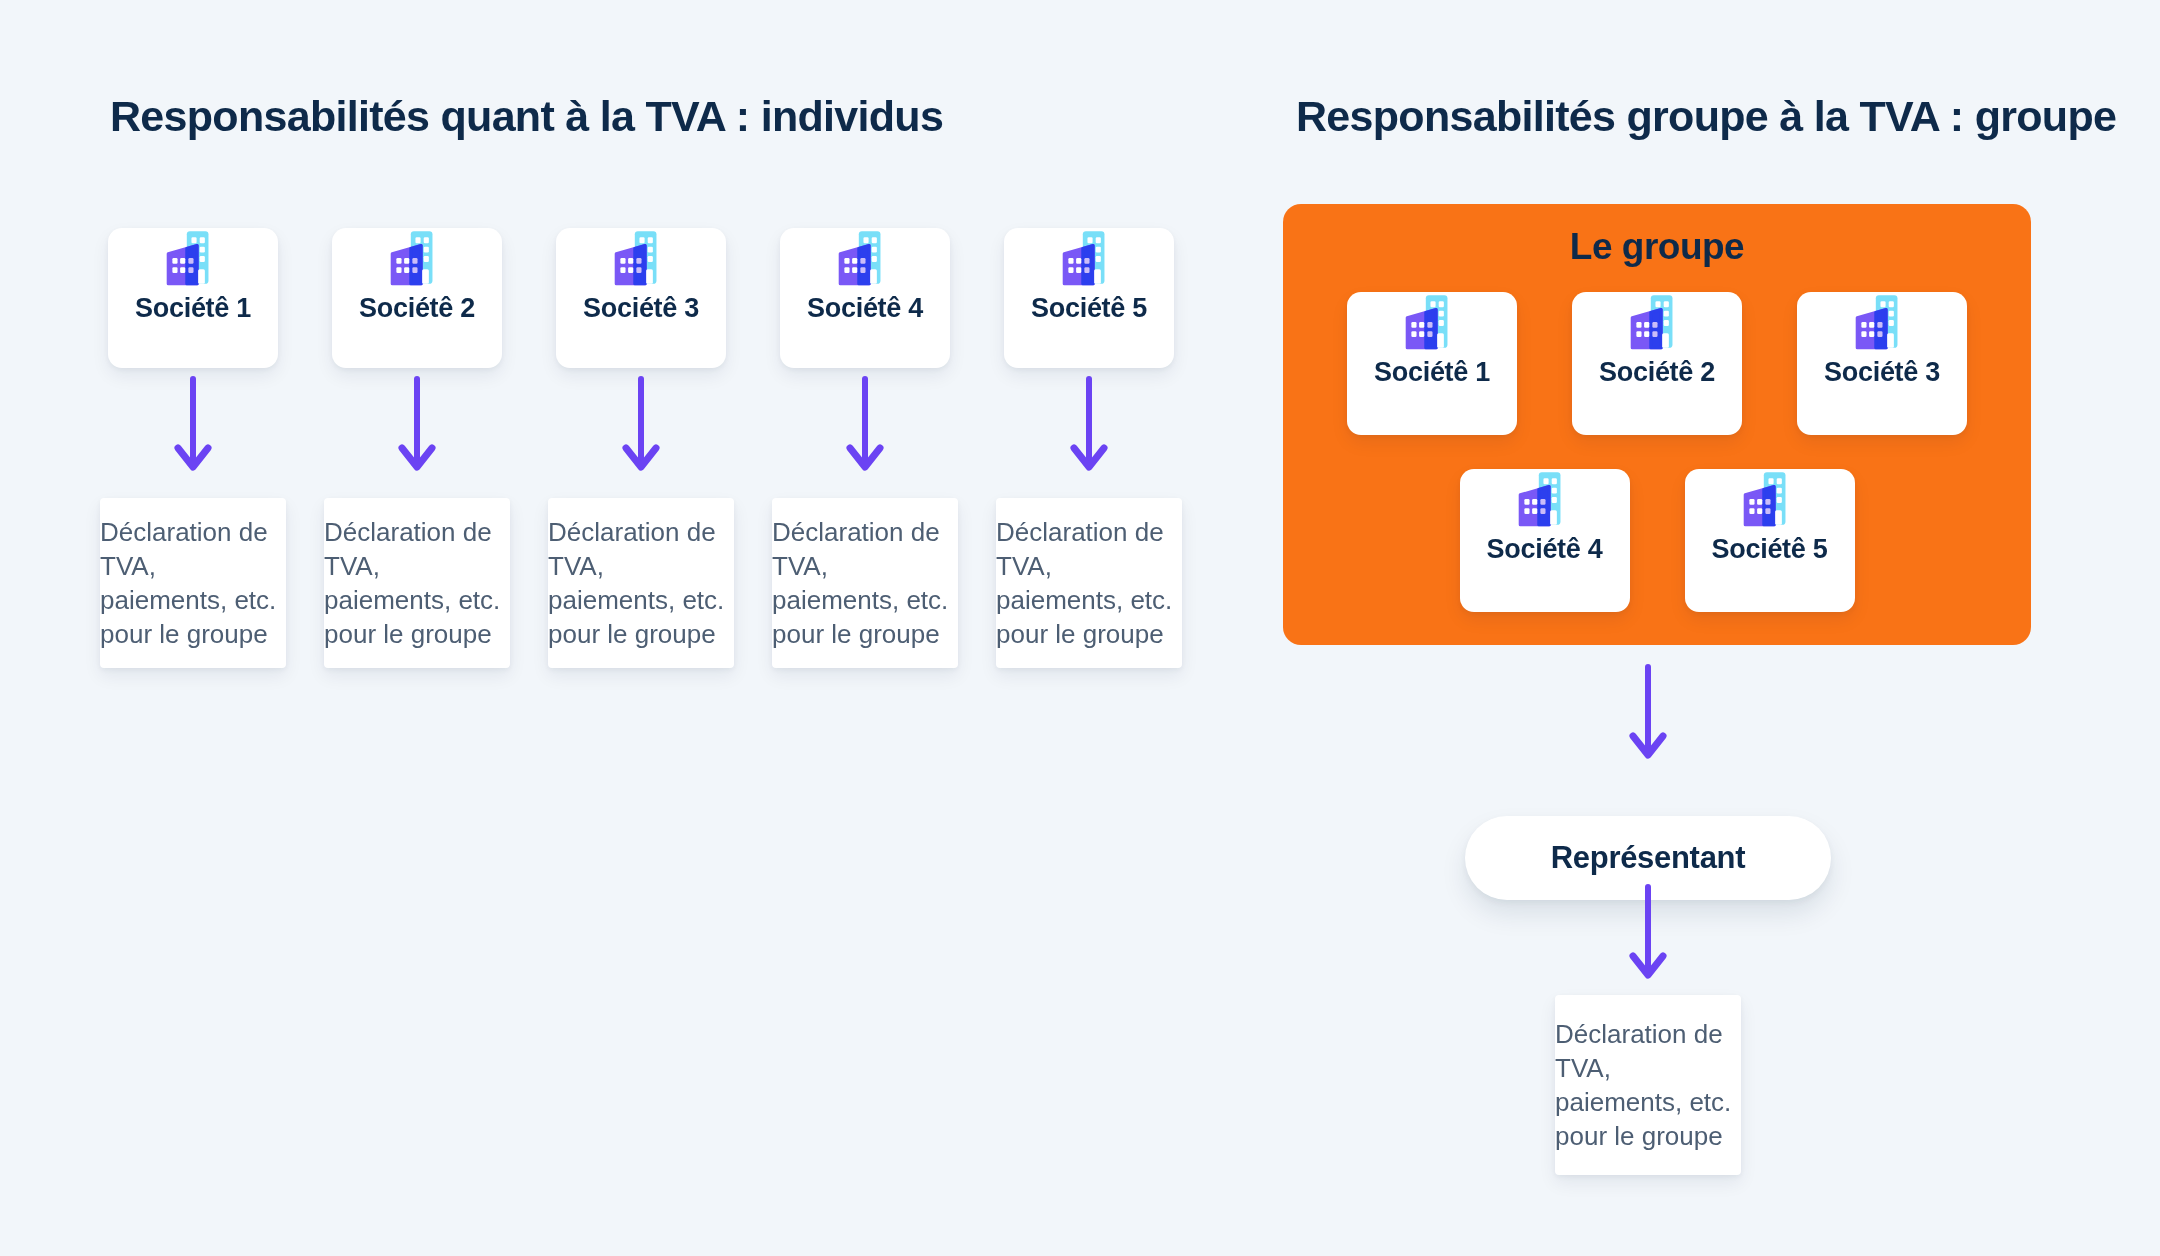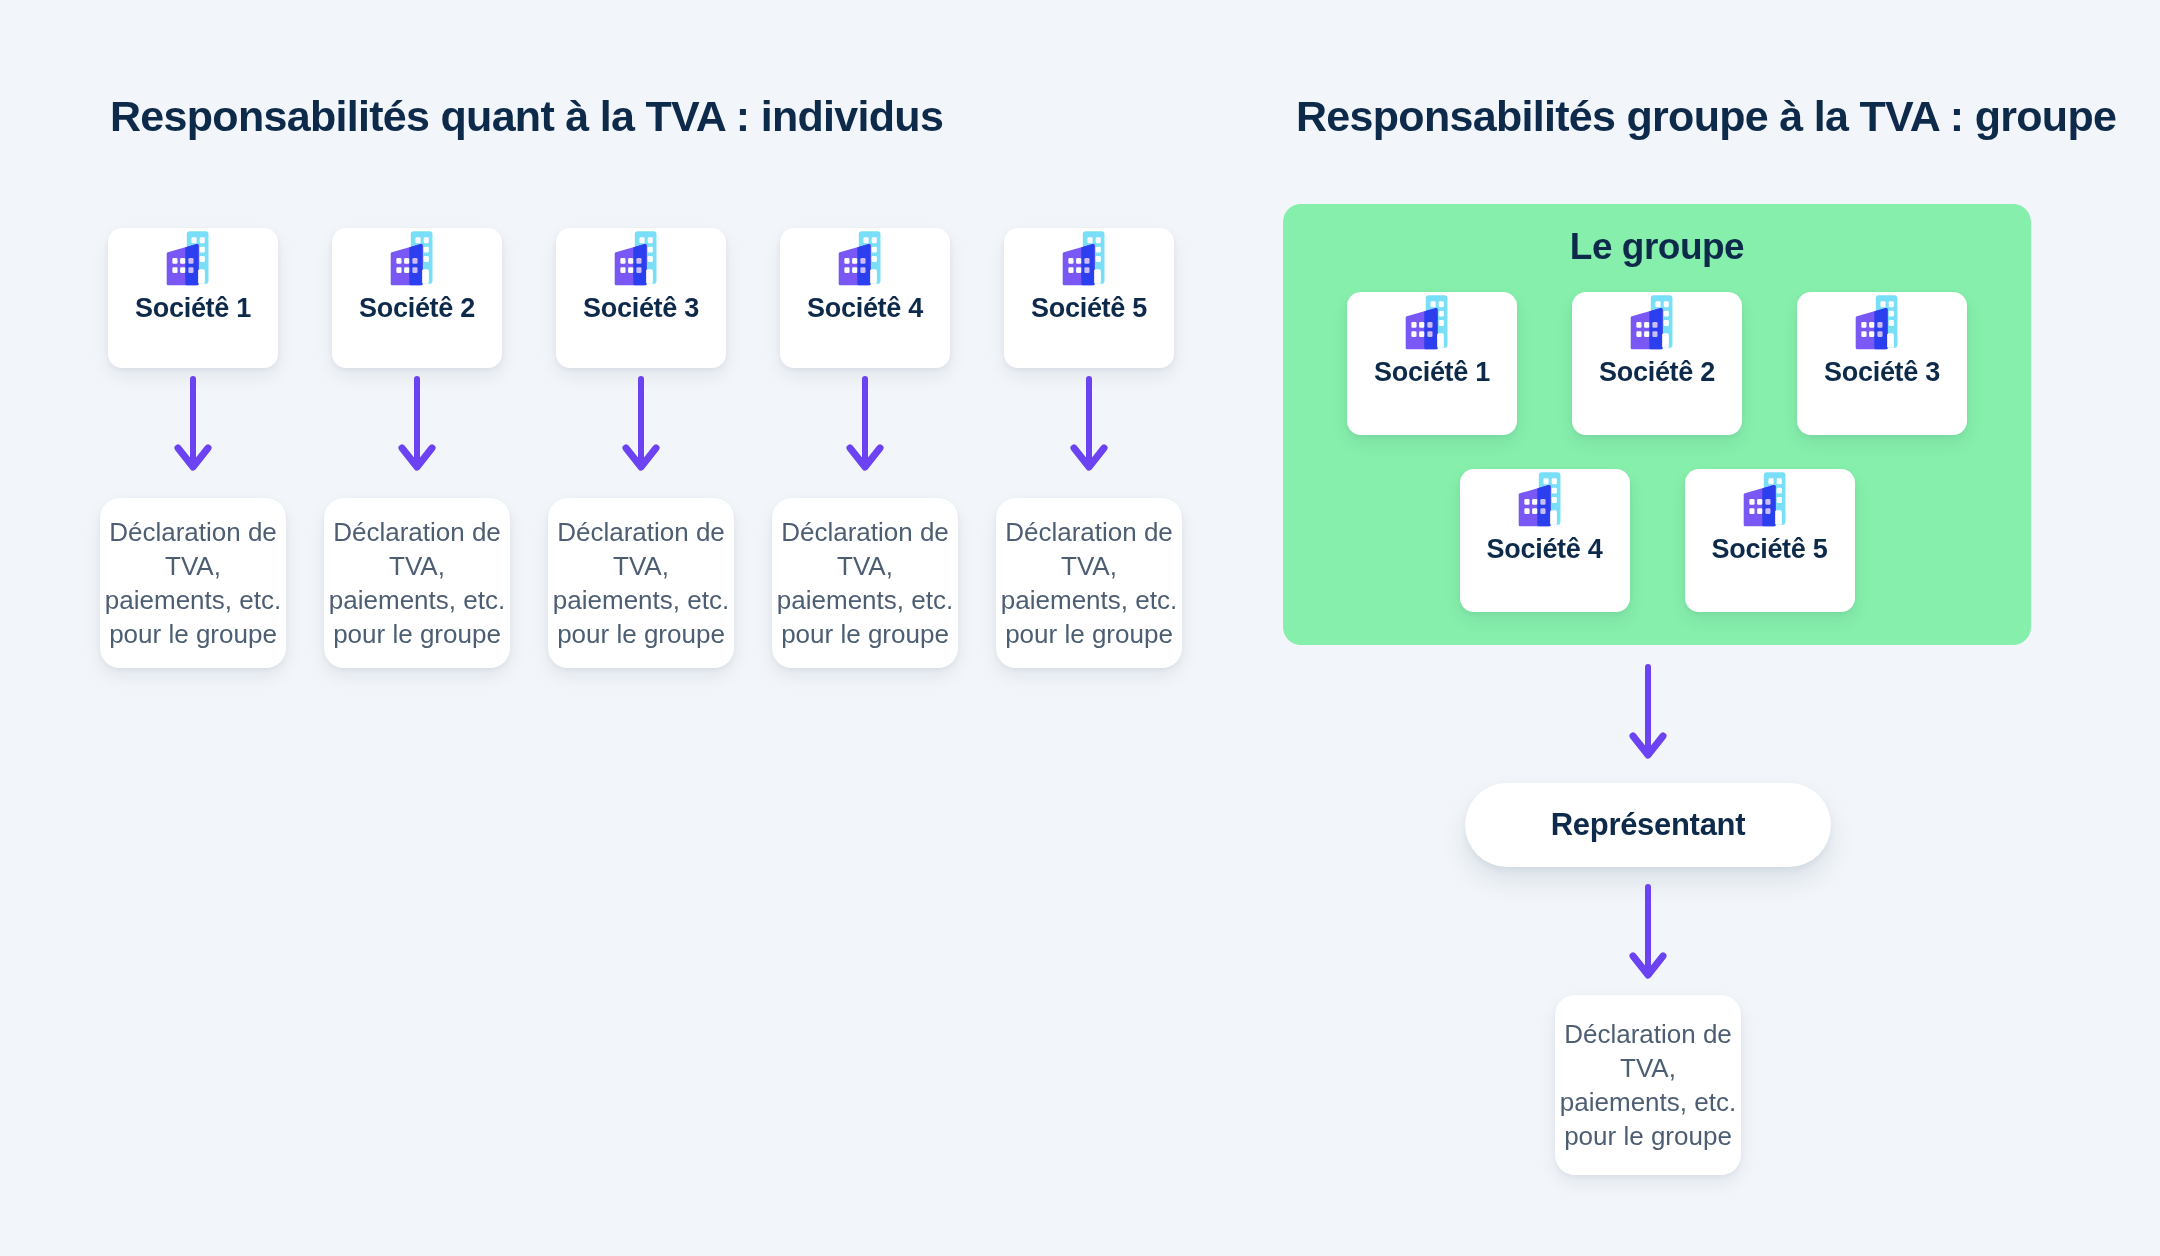--- a/index.html
+++ b/index.html
@@ -55,39 +55,39 @@
     color: #0e2a4a;
     letter-spacing: -0.3px;
     white-space: nowrap;
   }
   .arrow-svg { width: 56px; height: 100px; display: block; }
   .column .arrow-svg { margin-top: 8px; }
   .decl-box {
     margin-top: 22px;
     width: 186px;
     background: #ffffff;
-    border-radius: 20px;
+    border-radius: 4px;
     box-shadow: 0 8px 18px rgba(13,35,67,0.07), 0 2px 5px rgba(13,35,67,0.05);
     padding: 17px 0;
     box-sizing: border-box;
-    text-align: center;
+    text-align: left;
   }
   .decl-line {
     font-size: 26px;
     line-height: 34px;
     color: #4d5e73;
     white-space: nowrap;
   }
 
   
   .group-box {
     position: absolute;
     left: 1283px; top: 204px;
     width: 748px; height: 441px;
-    background: #86efac;
+    background: #f97316;
     border-radius: 18px;
   }
   .group-title {
     text-align: center;
     padding-top: 22px;
     font-size: 37px;
     font-weight: 700;
     color: #0e2a4a;
     letter-spacing: -0.5px;
   }
@@ -98,21 +98,21 @@
   }
   .group-row.row1 { margin-top: 24px; }
   .group-row.row2 { margin-top: 34px; }
   .group-box .company-card { height: 143px; }
 
   
   .abs { position: absolute; }
   #arrow-group-to-rep { left: 1620px; top: 664px; }
   .pill {
     position: absolute;
-    left: 1465px; top: 783px;
+    left: 1465px; top: 816px;
     width: 366px; height: 84px;
     background: #ffffff;
     border-radius: 42px;
     box-shadow: 0 14px 26px rgba(13,35,67,0.10), 0 3px 6px rgba(13,35,67,0.05);
     display: flex;
     align-items: center;
     justify-content: center;
     font-size: 31px;
     font-weight: 700;
     color: #0e2a4a;

